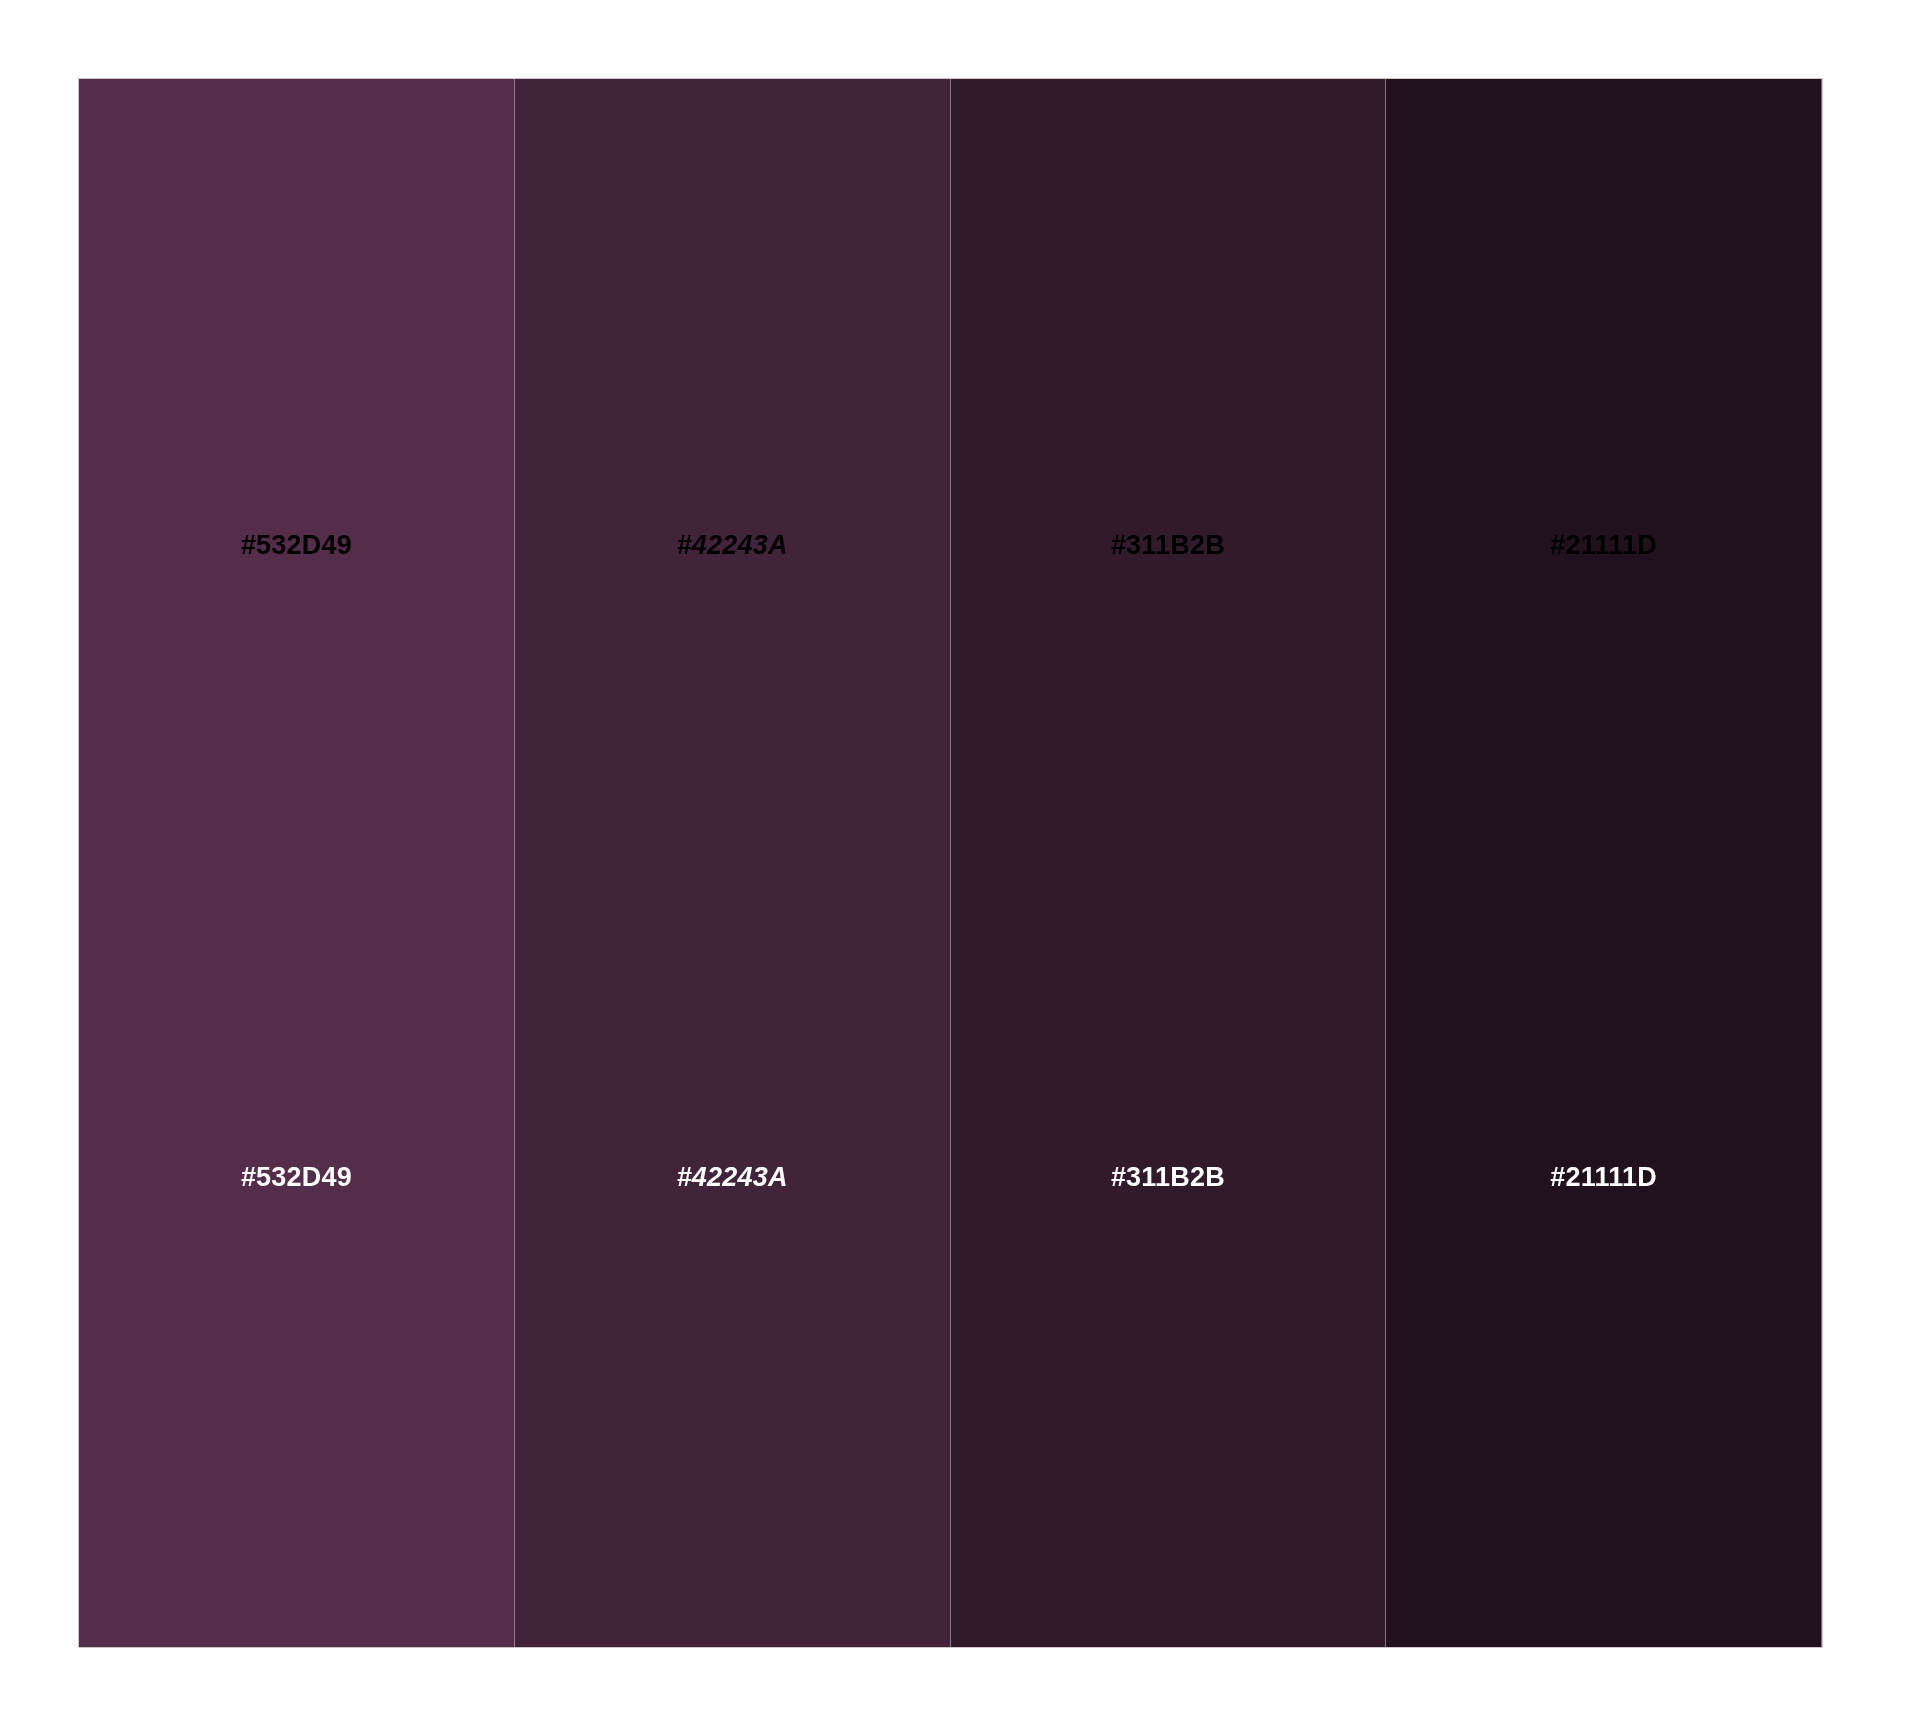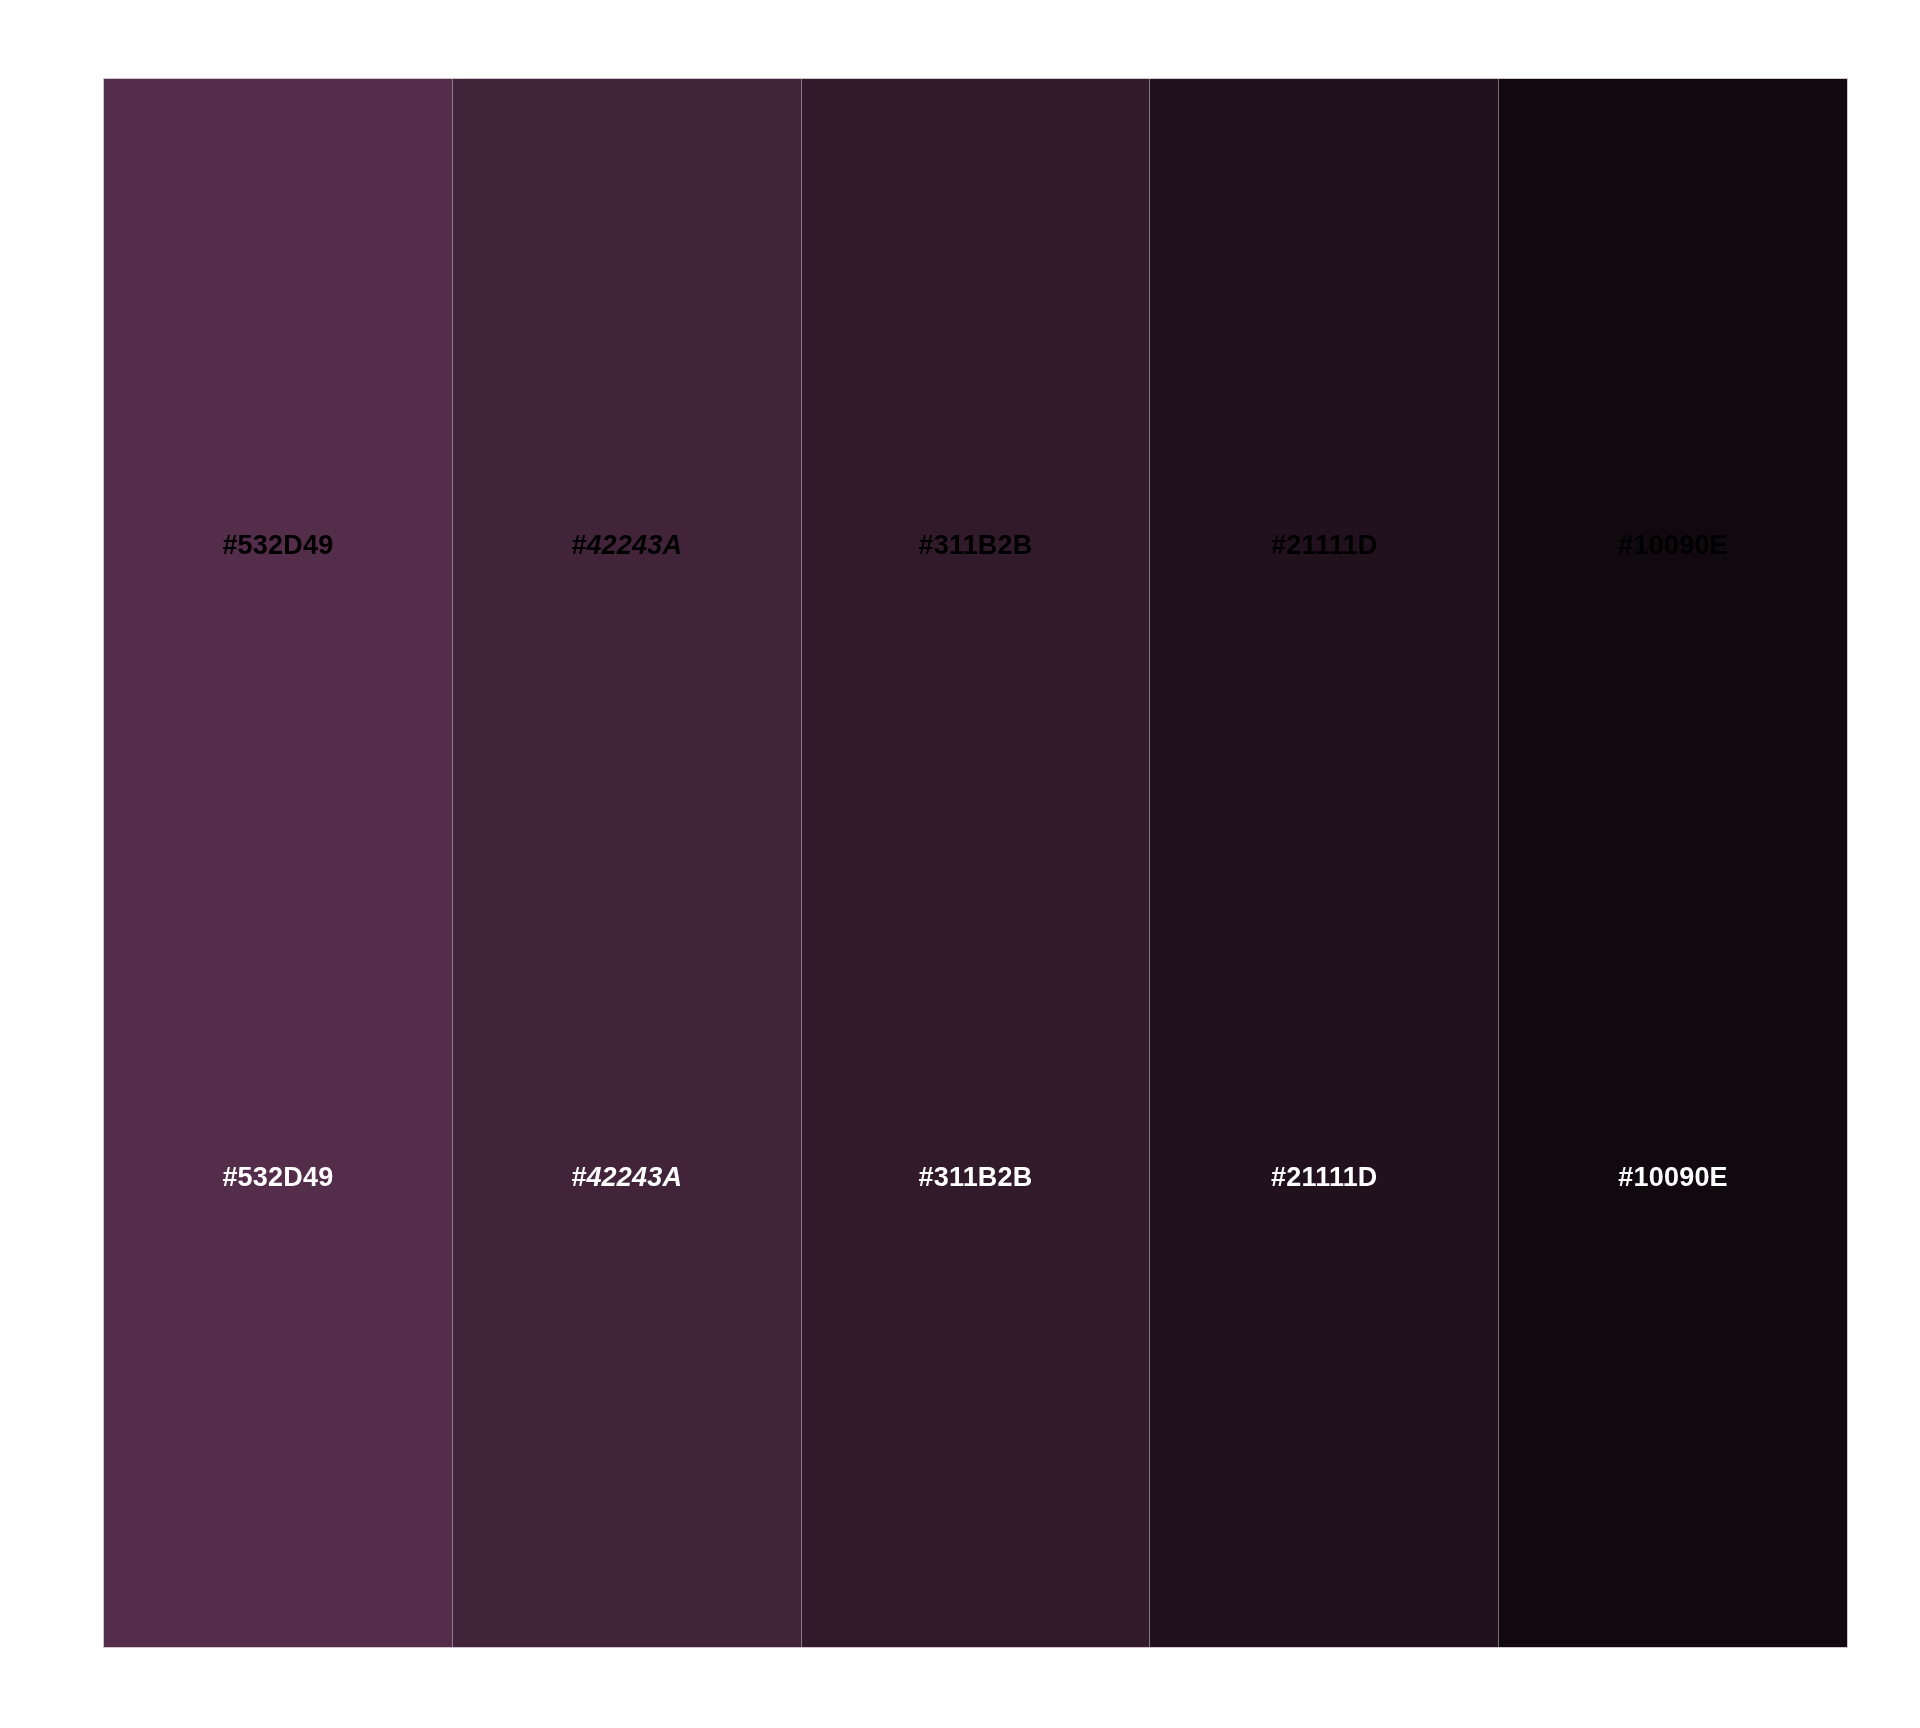--- a/index.html
+++ b/index.html
@@ -16,21 +16,21 @@
 
   #palette-canvas {
     position: relative;
     width: 1920px;
     height: 1728px;
     background: #ffffff;
   }
 
   #swatch-strip {
     position: absolute;
-    left: 103px;
+    left: 78px;
     top: 78px;
     width: 1745px;
     height: 1570px;
     display: flex;
     flex-direction: row;
     box-sizing: border-box;
     border: 1px solid #cfc6cc;
     background: #ffffff;
   }
 
@@ -90,19 +90,15 @@
     <div class="swatch-column" style="background-color: rgb(49, 27, 43);">
       <span class="swatch-label label-row-dark" style="color: rgb(0, 0, 0);">#311B2B</span>
       <span class="swatch-label label-row-light" style="color: rgb(255, 255, 255);">#311B2B</span>
     </div>
 
     <div class="swatch-column" style="background-color: rgb(33, 17, 29);">
       <span class="swatch-label label-row-dark" style="color: rgb(0, 0, 0);">#21111D</span>
       <span class="swatch-label label-row-light" style="color: rgb(255, 255, 255);">#21111D</span>
     </div>
 
-    <div class="swatch-column last-column" style="background-color: rgb(16, 9, 14);">
-      <span class="swatch-label label-row-dark" style="color: rgb(0, 0, 0);">#10090E</span>
-      <span class="swatch-label label-row-light" style="color: rgb(255, 255, 255);">#10090E</span>
-    </div>
 
   </div>
 </div>
 
 </body></html>

